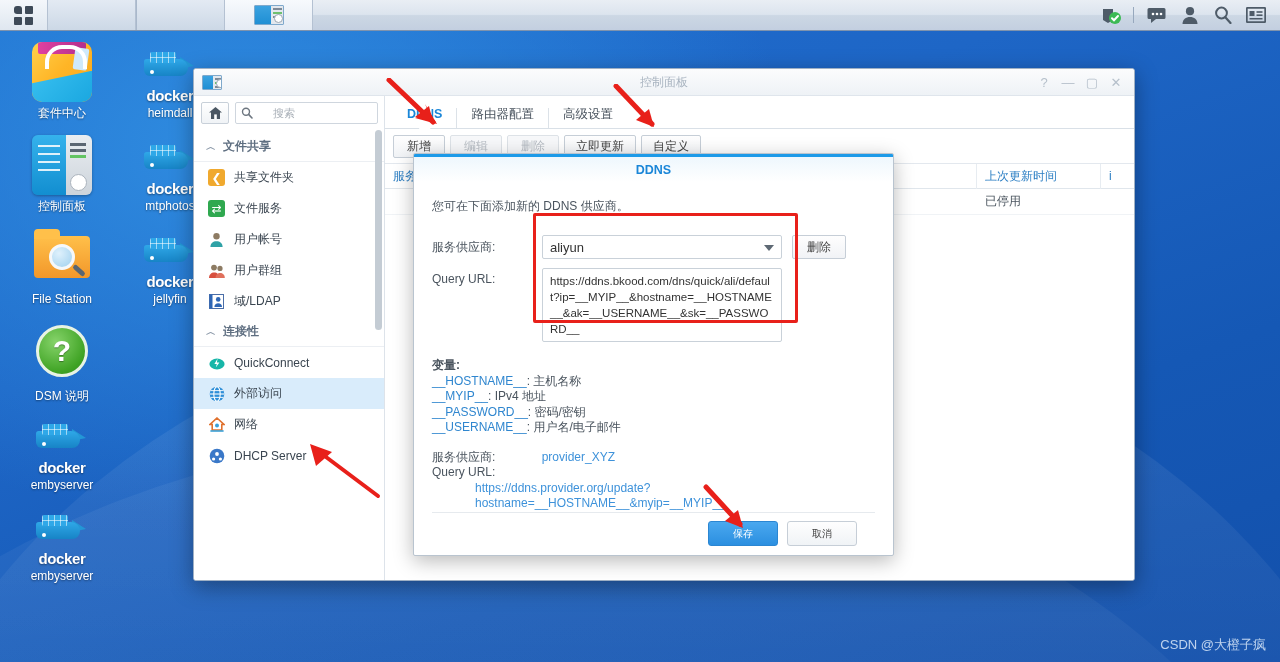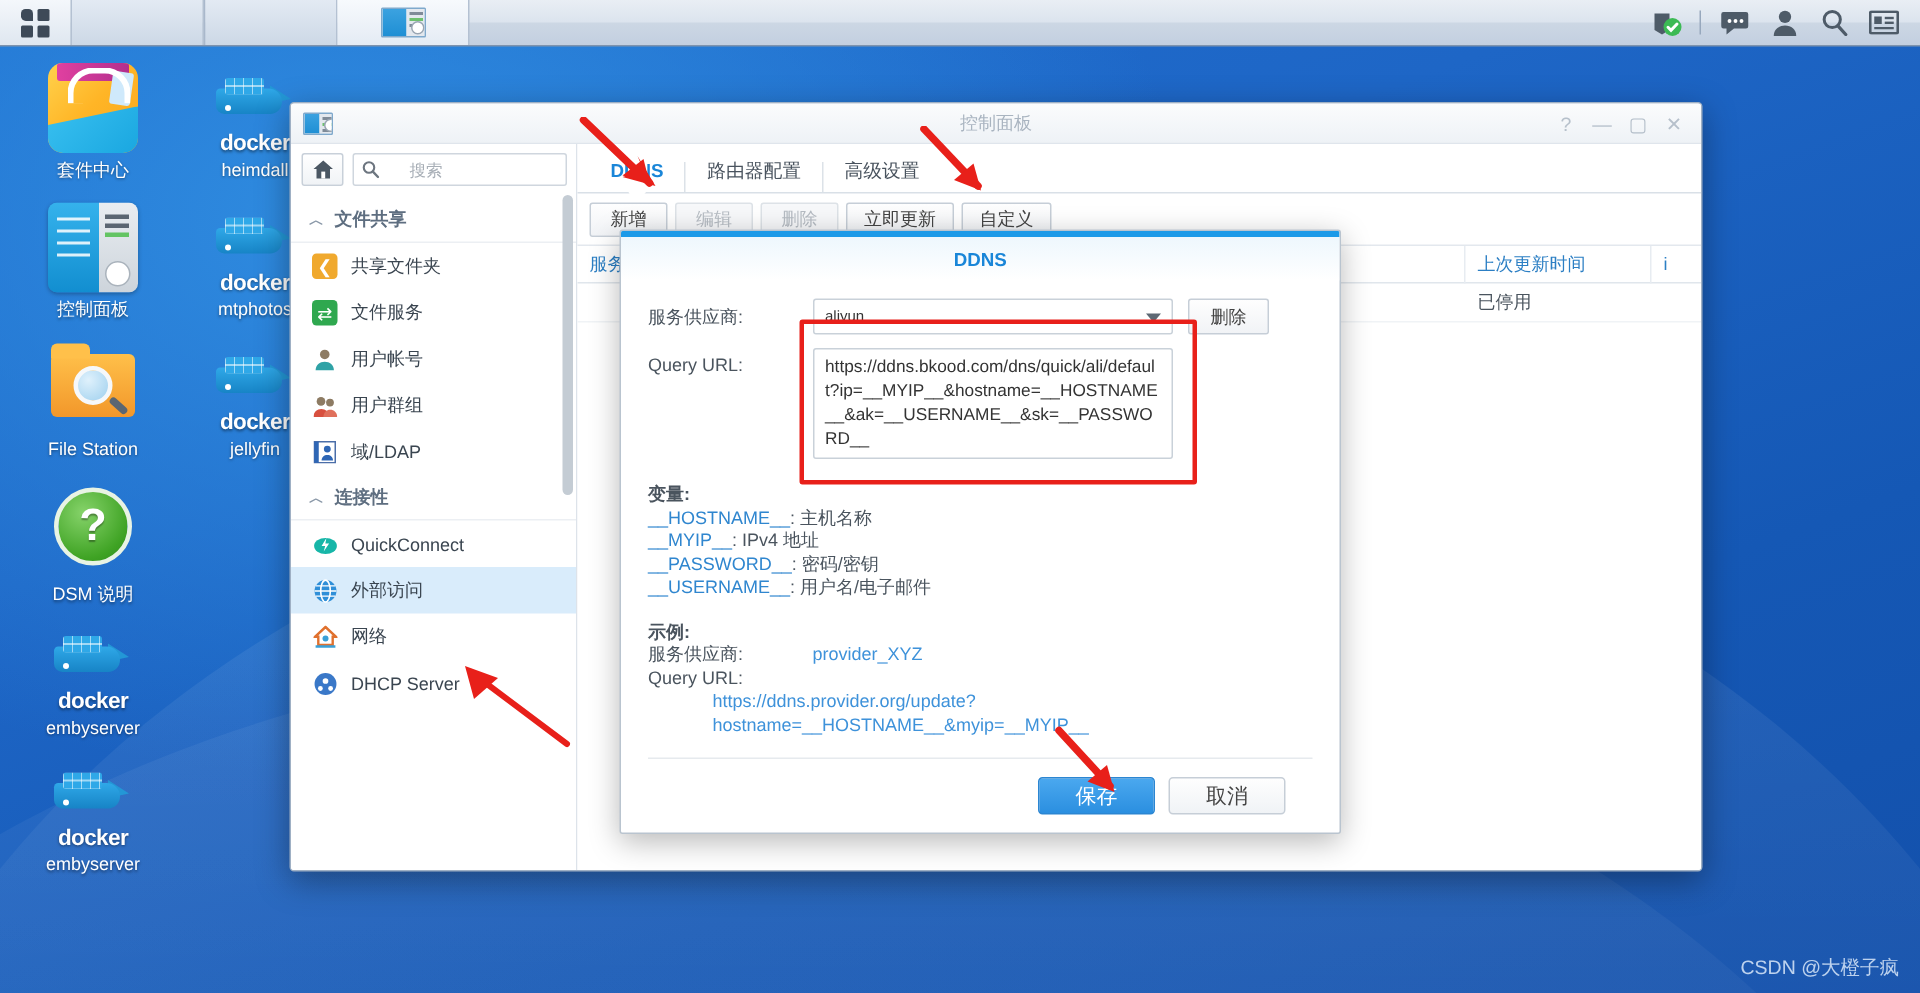--- a/index.html
+++ b/index.html
@@ -185,37 +185,37 @@
     display:flex; flex-direction:column; overflow:hidden; border-radius:2px;
   }
   #ddnsdlg .dtop { height:4px; background:#1c9ae8; }
   #ddnsdlg .dhead { height:29px; background:linear-gradient(180deg,#eef7fd,#ffffff);
      display:flex; align-items:center; justify-content:center; font-size:12.5px; font-weight:bold; color:#1a86d8; }
   #ddnsdlg .dbody { flex:1; padding:12px 18px 0; position:relative; }
   .dintro { font-size:12px; color:#4a545e; margin:4px 0 20px; }
   .frow { display:flex; align-items:flex-start; margin-bottom:9px; }
   .flabel { width:110px; flex:0 0 110px; font-size:12px; color:#4a545e; padding-top:4px; }
   .fselect { width:240px; height:24px; border:1px solid #c9d1d9; border-radius:2px; background:#fff;
-     display:flex; align-items:center; padding:0 7px; font-size:10px; color:#333; position:relative; }
+     display:flex; align-items:center; padding:0 7px; font-size:13px; color:#333; position:relative; }
   .fselect .caret { position:absolute; right:7px; top:9px; width:0;height:0;
      border-left:5px solid transparent;border-right:5px solid transparent;border-top:6px solid #5e6974; }
   .ftext { width:240px; min-height:56px; border:1px solid #c9d1d9; border-radius:2px; background:#fff;
      padding:4px 7px; font-size:11.5px; color:#333; line-height:16px; word-break:break-all; }
   .delbtn { margin-left:10px; height:24px; padding:0 14px; border:1px solid #c6ced7; border-radius:2px;
      background:linear-gradient(180deg,#fefefe,#f1f3f6); font-size:12px; color:#444;
      display:flex; align-items:center; justify-content:center; }
   .varblock { margin-top:16px; font-size:12px; color:#4a545e; line-height:15.5px; }
   .varblock .hd { font-weight:bold; }
   .varblock .vk { color:#2f86cf; }
   .exblock { margin-top:14px; font-size:12px; color:#4a545e; line-height:15.5px; }
   .exblock .hd { font-weight:bold; }
   .lnk { color:#3e92da;padding-left:43px; }
   #ddnsdlg .dfoot { border-top:1px solid #e6eaee; height:50px; display:flex; align-items:center;
      justify-content:flex-end; gap:9px; padding-right:18px; margin:0 18px; }
-  .pbtn { height:25px; padding:0 24px; border-radius:3px; font-size:14px;
+  .pbtn { height:25px; padding:0 24px; border-radius:3px; font-size:10px;
      display:flex; align-items:center; justify-content:center; }
   .pbtn.primary { background:linear-gradient(180deg,#4aa8ef,#2b8fe0); border:1px solid #2b86d2; color:#fff; }
   .pbtn.ghost { background:linear-gradient(180deg,#fefefe,#f0f3f6); border:1px solid #c6ced7; color:#444; }
 
   
   #redbox { position:absolute; left:533px; top:213px; width:265px; height:110px;
      border:3px solid #e8201a; border-radius:2px; pointer-events:none; }
 
   
   .arrow { position:absolute; pointer-events:none; }
@@ -545,20 +545,21 @@
         </div>
       </div>
     </div>
   </div>
 </div>
 
 <div id="ddnsdlg">
   <div class="dtop"></div>
   <div class="dhead">DDNS</div>
   <div class="dbody">
+    <div class="dintro">您可在下面添加新的 DDNS 供应商。</div>
 
     <div class="frow">
       <div class="flabel">服务供应商:</div>
       <div class="fselect">
         <span>aliyun</span>
         <span class="caret"></span>
       </div>
       <div class="delbtn">删除</div>
     </div>
 
@@ -569,21 +570,20 @@
 
     <div class="varblock">
       <div class="hd">变量:</div>
       <div><span class="vk">__HOSTNAME__</span><span>: 主机名称</span></div>
       <div><span class="vk">__MYIP__</span><span>: IPv4 地址</span></div>
       <div><span class="vk">__PASSWORD__</span><span>: 密码/密钥</span></div>
       <div><span class="vk">__USERNAME__</span><span>: 用户名/电子邮件</span></div>
     </div>
 
     <div class="exblock">
-      <div class="hd">示例:</div>
       <div><span>服务供应商: </span><span class="lnk">provider_XYZ</span></div>
       <div>Query URL:</div>
       <div class="lnk">https://ddns.provider.org/update?hostname=__HOSTNAME__&amp;myip=__MYIP__</div>
     </div>
   </div>
   <div class="dfoot">
     <div class="pbtn primary">保存</div>
     <div class="pbtn ghost">取消</div>
   </div>
 </div>

